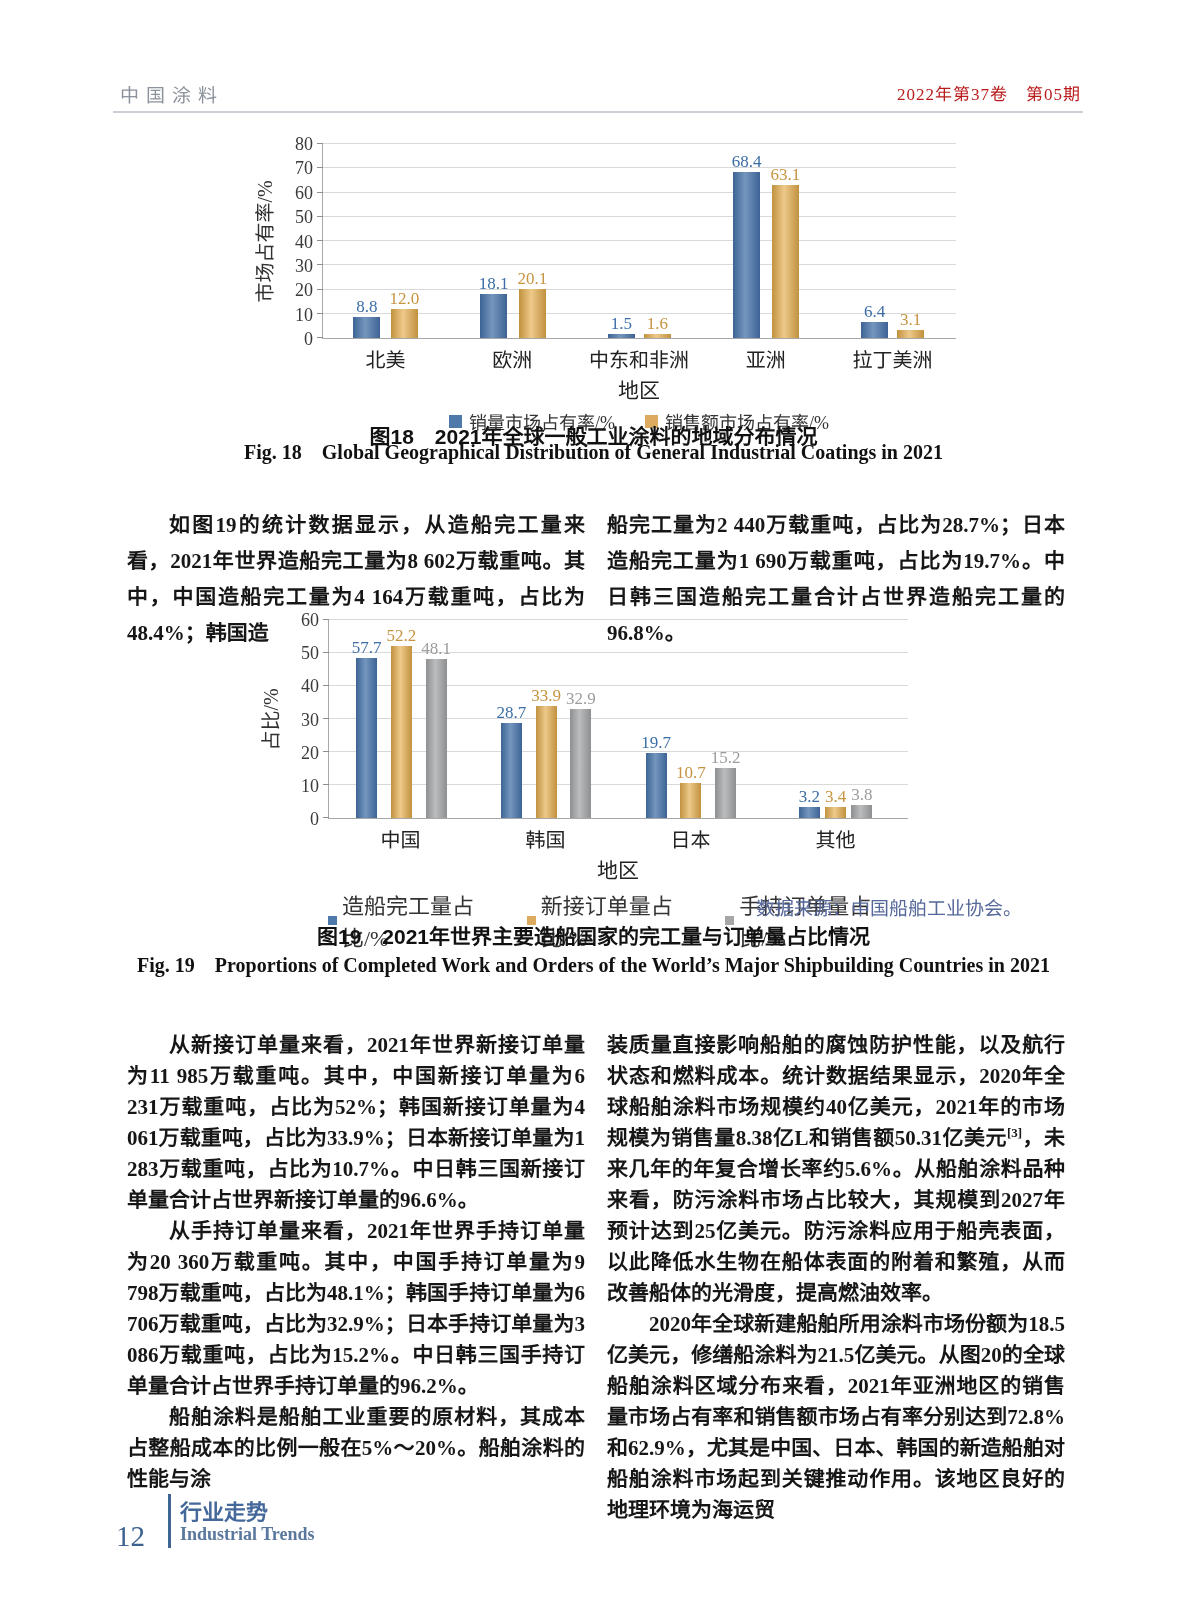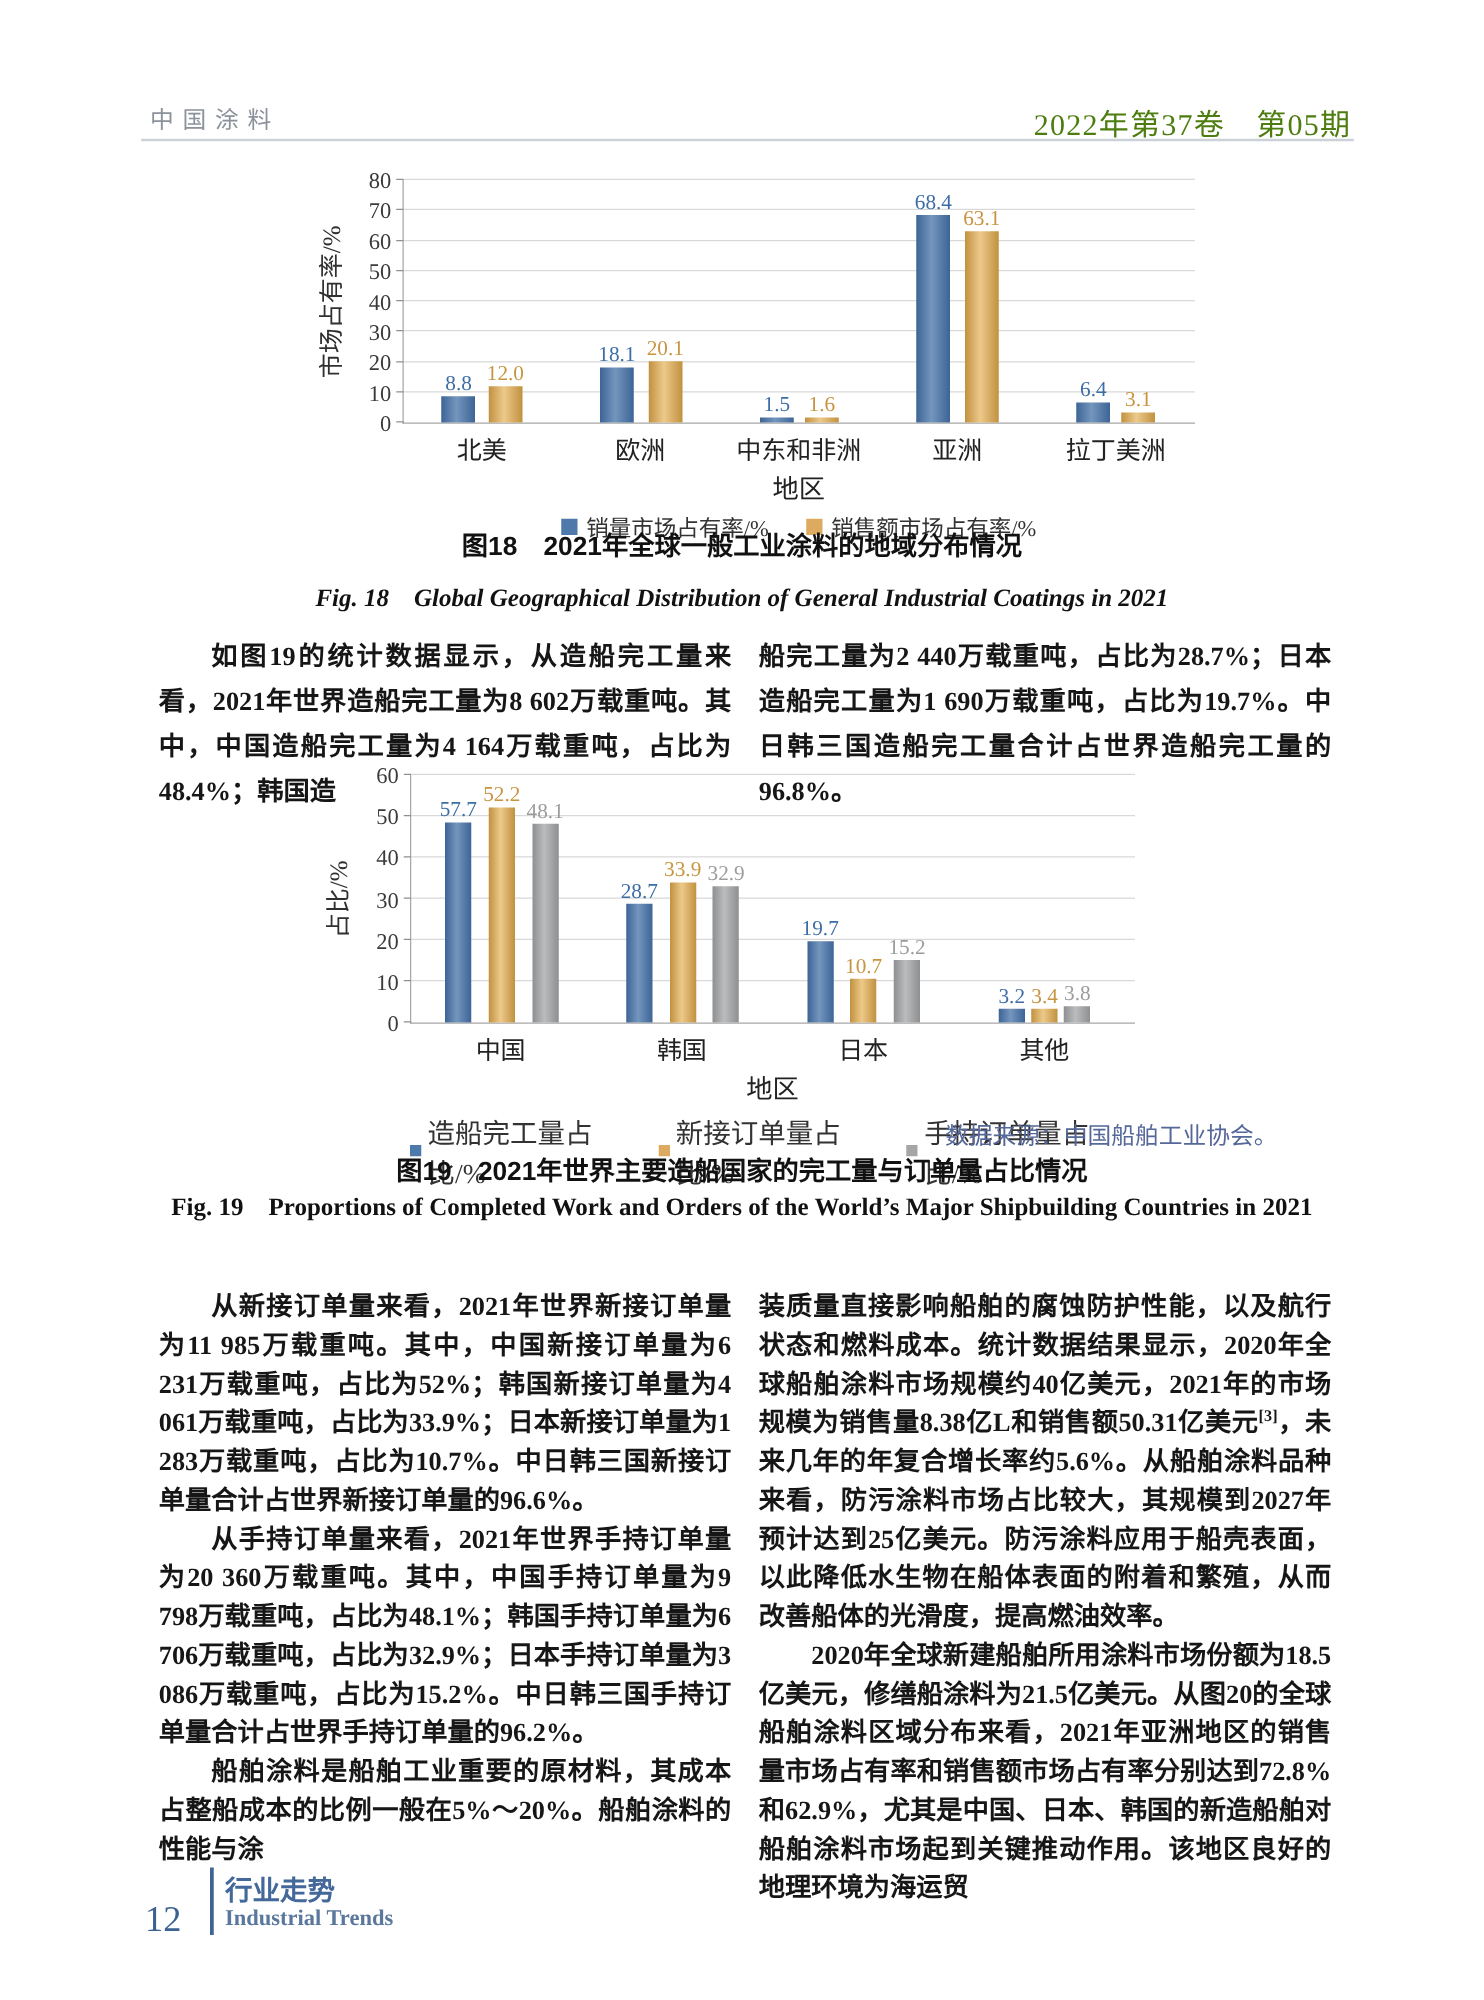--- a/index.html
+++ b/index.html
@@ -1,21 +1,21 @@
 <!DOCTYPE html>
 <html lang="zh-CN"><head>
 <meta charset="utf-8">
 <style>
   html,body{margin:0;padding:0;background:#ffffff;}
   .page{position:relative;width:1187px;height:1600px;background:#fff;overflow:hidden;
         font-family:"Liberation Serif",serif;color:#1a1a1a;}
 
   
   .hdr-left{position:absolute;left:120px;top:80px;font-size:19px;letter-spacing:7px;color:#8c929b;}
-  .hdr-right{position:absolute;right:106px;top:80px;font-size:24px;letter-spacing:1px;color:#4d7c0f;}
+  .hdr-right{position:absolute;right:106px;top:80px;font-size:17px;letter-spacing:1px;color:#b91c1c;}
   .hdr-rule{position:absolute;left:113px;right:104px;top:111px;height:2px;background:#ccd1d8;}
 
   
   .chart{position:absolute;display:grid;grid-template-columns:26px 46px 1fr;color:#303030;}
   .c1{left:250px;top:144px;width:706px;}
   .c2{left:256px;top:620px;width:652px;}
   .ytitle{grid-column:1;grid-row:1;display:flex;align-items:center;justify-content:center;overflow:visible;}
   .ytitle span{display:block;transform:rotate(-90deg);white-space:nowrap;font-size:20px;}
   .yticks{grid-column:2;grid-row:1;position:relative;}
   .ytick{position:absolute;right:9px;transform:translateY(50%);font-size:18px;line-height:1;color:#3a3a3a;}
@@ -38,21 +38,21 @@
   .legend-item{display:flex;align-items:center;gap:7px;font-size:18px;color:#333;}
   .c2 .legend-item{gap:5px;font-size:22px;}
   .swatch{width:13px;height:13px;flex:none;}
   .c2 .swatch{width:9px;height:9px;}
 
   
   .cap-cn{position:absolute;left:0;width:1187px;text-align:center;
           font-family:"Liberation Sans",sans-serif;font-weight:bold;font-size:21px;color:#111;}
   .cap-en{position:absolute;left:0;width:1187px;text-align:center;
           font-family:"Liberation Serif",serif;font-weight:bold;font-size:20px;color:#111;}
-  .cap18-cn{top:420px;} .cap18-en{top:462px;font-style:italic;}
+  .cap18-cn{top:420px;} .cap18-en{top:436px;}
   .cap19-cn{top:920px;} .cap19-en{top:949px;}
 
   .source-note{position:absolute;right:165px;top:893px;font-size:19px;color:#56689a;}
 
   
   .col{position:absolute;width:458px;font-size:21px;text-align:justify;color:#161616;}
   .col p{margin:0;font-weight:bold;}
   .indent{text-indent:2em;}
   .b1{top:507px;line-height:36px;}
   .b2{top:1030px;line-height:31px;}

